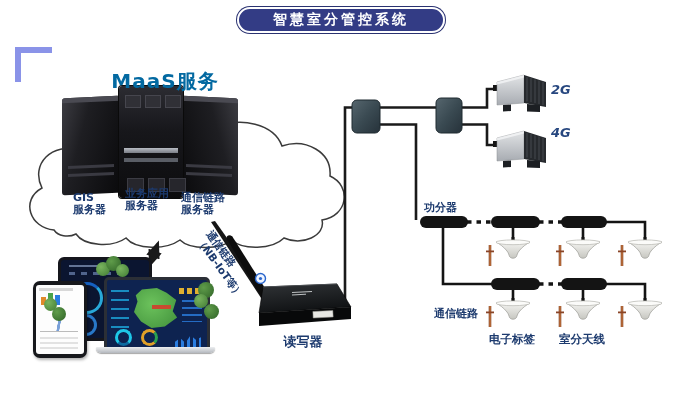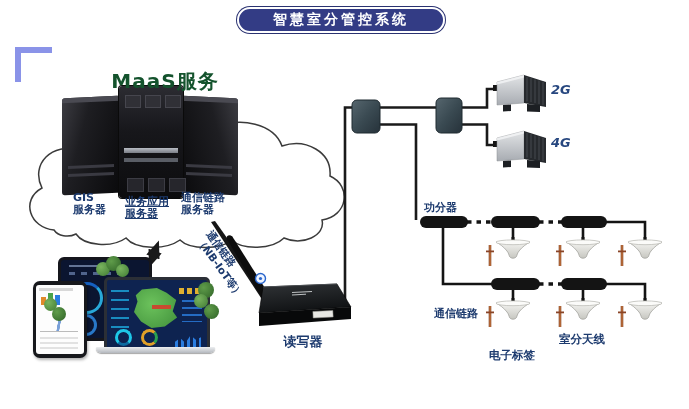--- a/index.html
+++ b/index.html
@@ -24,37 +24,37 @@
     background:linear-gradient(180deg,#2c2c32 0%,#17171b 40%,#0c0c0e 100%);box-shadow:0 0 0 1px #0a0a0a;}
   .server .cap{position:absolute;left:0;top:0;width:100%;height:5px;background:#4a4a52;border-radius:3px 3px 0 0;}
   .server .slot{position:absolute;left:10%;width:80%;height:3px;background:#3a3a42;}
   .vents{position:absolute;left:6px;top:9px;display:flex;gap:4px;}
   .vents i{display:block;width:14px;height:11px;background:#303036;border:1px solid #46464e;}
   .strip1{position:absolute;left:5px;top:62px;width:54px;height:5px;background:linear-gradient(#b8bcc4,#7a7e86);}
   .strip2{position:absolute;left:5px;top:72px;width:54px;height:4px;background:#5a5e66;}
   .vents2{position:absolute;left:8px;bottom:6px;display:flex;gap:4px;}
   .vents2 i{display:block;width:15px;height:12px;background:#26262c;border:1px solid #3c3c44;}
   
-  #maas-heading{left:105px;top:68px;width:120px;text-align:center;font-size:20px;font-weight:600;color:#14532d;z-index:5;letter-spacing:1px;}
+  #maas-heading{left:105px;top:68px;width:120px;text-align:center;font-size:20px;font-weight:600;color:#0369a1;z-index:5;letter-spacing:1px;}
   .srv-label{position:absolute;z-index:5;text-align:left;font-size:11px;font-weight:bold;color:#1c3a6e;line-height:1.1;}
   #srv-label-0{left:73px;top:192px;width:56px;}
-  #srv-label-1{left:125px;top:196px;width:62px;text-decoration:underline;}
+  #srv-label-1{left:125px;top:188px;width:62px;}
   #srv-label-2{left:181px;top:192px;width:58px;}
   
   .dlabel{position:absolute;color:#1c3a6e;z-index:8;font-weight:bold;}
   #lbl-rfid{left:256px;top:110px;font-size:11px;font-weight:600;}
   #lbl-commlink{left:214px;top:228px;font-size:10.5px;line-height:12px;transform:rotate(54deg);transform-origin:left top;white-space:nowrap;font-weight:600;}
   #lbl-reader{left:275px;top:333px;width:56px;text-align:center;font-size:13px;}
   #lbl-divider{left:424px;top:200px;font-size:11px;}
   #lbl-origcomb{left:434px;top:306px;font-size:11px;}
-  #lbl-etag{left:489px;top:332px;font-size:11.5px;margin-top:16px;}
+  #lbl-etag{left:489px;top:332px;font-size:11.5px;}
   #lbl-indoor{left:559px;top:332px;font-size:11.5px;text-align:center;}
   #lbl-2g,#lbl-4g{font-size:13px;font-style:italic;color:#27477f;}
   #lbl-2g{left:551px;top:82px;}
-  #lbl-4g{left:551px;top:135px;}
+  #lbl-4g{left:551px;top:125px;}
   
   #caption{left:355px;top:387px;transform:translateX(-50%);font-family:"DejaVu Serif","Liberation Serif",serif;
            font-size:15px;color:#111;white-space:nowrap;z-index:8;letter-spacing:1px;}
   
   #tablet{left:58px;top:257px;width:88px;height:78px;background:#0b1530;border:3px solid #15161c;border-radius:6px;z-index:5;}
   #tablet .hdr{position:absolute;left:8px;top:5px;width:40px;height:2px;background:#9fb4d8;opacity:.6;}
   #tablet .icons{position:absolute;left:8px;top:12px;width:60px;height:3px;background:repeating-linear-gradient(90deg,#6e86b4 0 6px,transparent 6px 12px);opacity:.7;}
   #tablet .g1{position:absolute;left:10px;top:22px;width:26px;height:26px;border-radius:50%;border:3px solid #28a8d8;border-top-color:#1560c0;}
   #tablet .g2{position:absolute;left:14px;top:54px;width:16px;height:16px;border-radius:50%;border:3px solid #2878c8;border-left-color:#1a3f80;}
   #tablet .bar{position:absolute;left:44px;top:62px;width:32px;height:7px;background:linear-gradient(90deg,#12b098,#0a8a78);}

